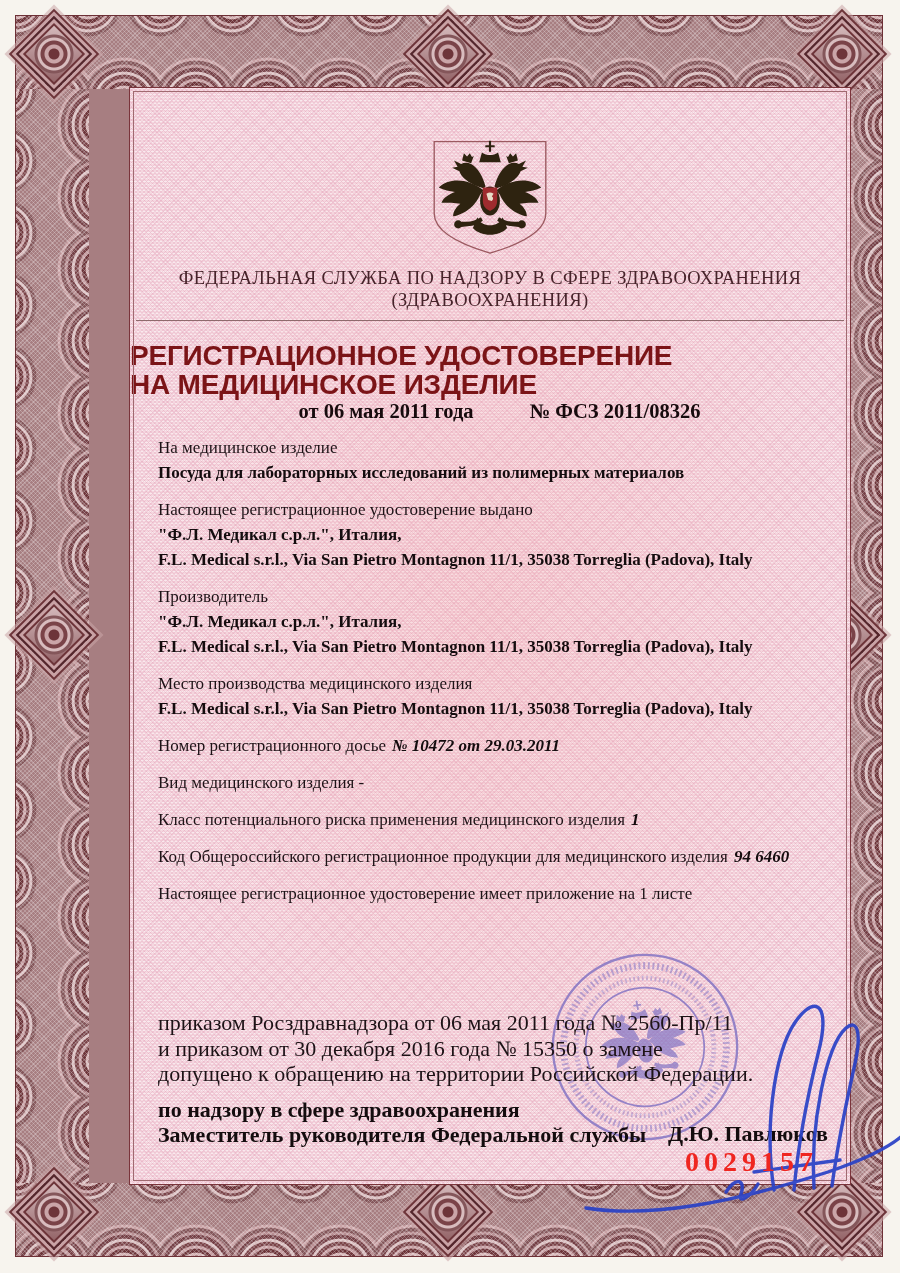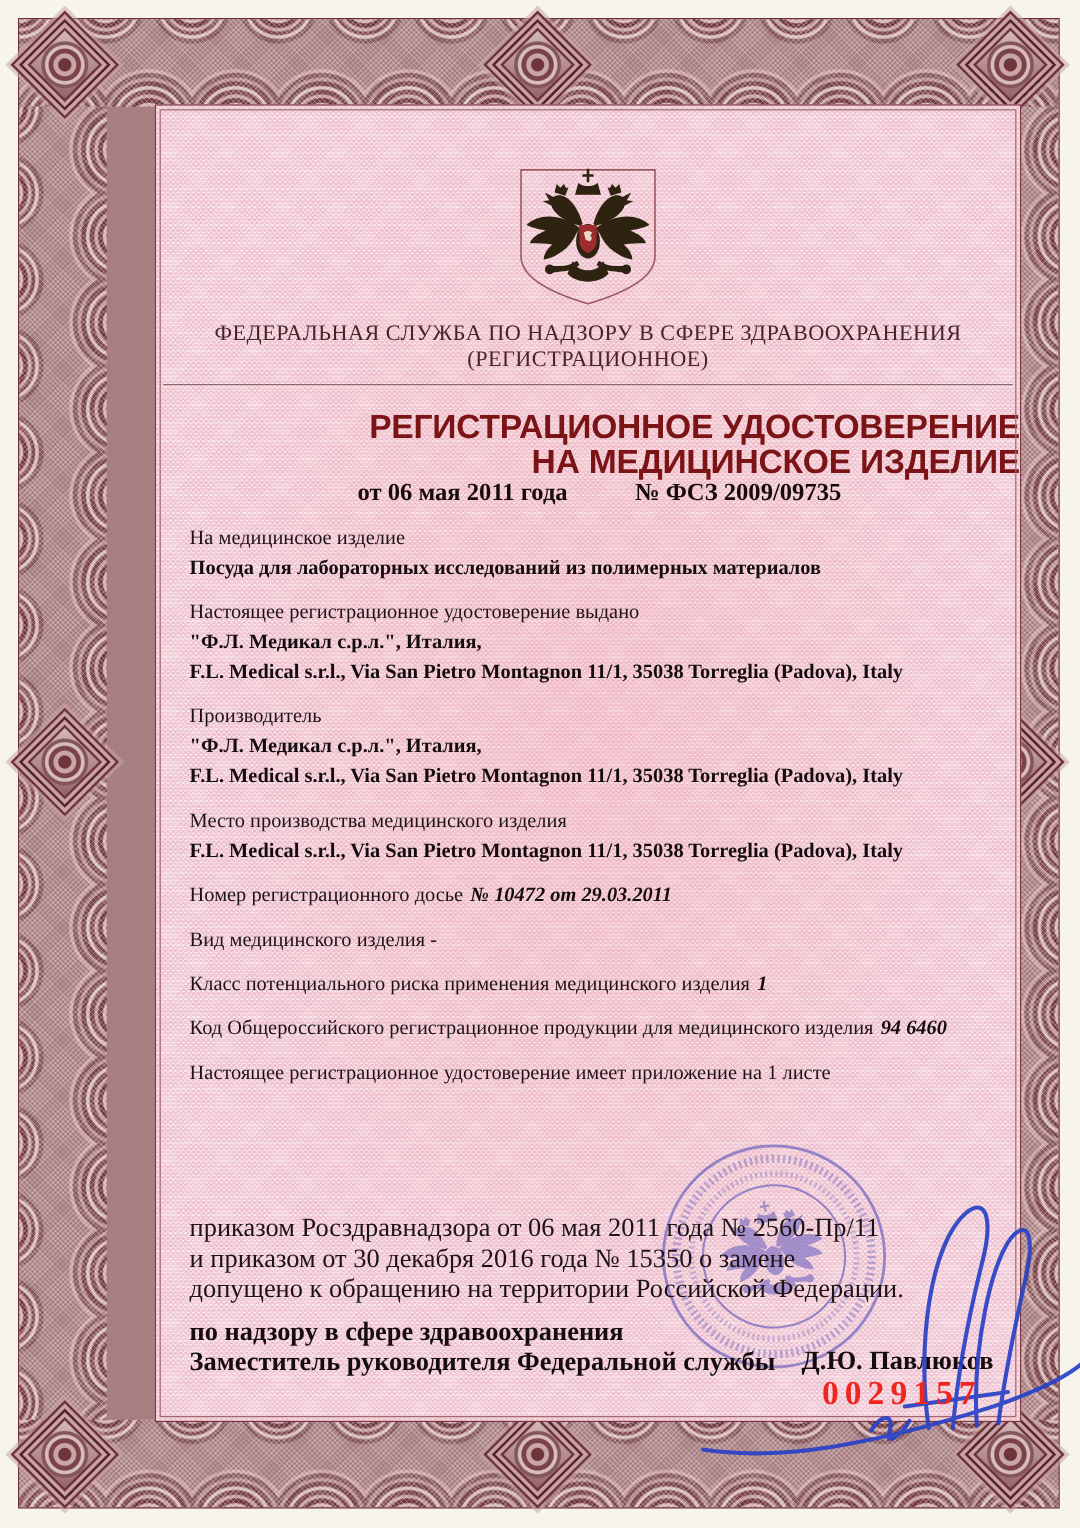--- a/index.html
+++ b/index.html
@@ -42,21 +42,21 @@
     border:1.5px solid #7a343b;outline:1px solid #a06a70;outline-offset:-5px;
     background-color:#f5d8e0;
     background-image:
       radial-gradient(ellipse at 50% 48%, rgba(243,150,150,.20), rgba(243,150,150,0) 72%),
       repeating-linear-gradient(45deg, rgba(226,156,182,.30) 0 1px, rgba(0,0,0,0) 1px 3px),
       repeating-linear-gradient(-45deg, rgba(226,156,182,.30) 0 1px, rgba(0,0,0,0) 1px 3px),
       repeating-linear-gradient(0deg, rgba(255,255,255,.45) 0 1px, rgba(0,0,0,0) 1px 3px); margin-left: 40px;}
   .emblem{width:126px;margin:50px auto 0;display:block;}
   .agency{margin-top:10px;text-align:center;color:#47232a;font-size:18.5px;line-height:22px;letter-spacing:.4px;}
   .rule{height:0;border-top:1px solid #8f6a6d;margin:9px 6px 0;}
-  .title{margin-top:20px;text-align:right;font-family:"Liberation Sans",sans-serif;
+  .title{margin-top:20px;text-align:left;font-family:"Liberation Sans",sans-serif;
          font-weight:bold;font-size:28px;line-height:29px;color:#7b1417;letter-spacing:-.2px;}
   .dateline{display:flex;justify-content:center;gap:56px;margin-top:0;font-weight:bold;
             font-size:20.5px;line-height:24px;color:#170b0d;padding-left:19px;}
   .fields{margin:12px 8px 0 28px;font-size:17px;color:#1d1216;}
   .fields .grp{margin-bottom:12px;}
   .fields .ln{line-height:25px;}
   .fields b{font-weight:bold;color:#140c0e;}
   .fields .inline b{margin-left:6px;font-style:italic;}
   
   .bottom{position:absolute;left:28px;right:20px;top:922px;font-size:22px;color:#1d1216;}
@@ -112,33 +112,33 @@
         </g>
       </defs>
       <path d="M8,4 H132 V84 C132,104 104,118 70,128 C36,118 8,104 8,84 Z" fill="none" stroke="#9b5a60" stroke-width="1.5"></path>
       <use href="#dh-full" style="color:#2e2310"></use>
       <path d="M62,55 h16 v14 c0,7 -3,10 -8,12 c-5,-2 -8,-5 -8,-12 z" fill="#9e2b2e"></path>
       <path d="M66,62 c3,-2 5,-2 8,0 l-2,3 c2,1 2,3 0,5 l-4,-1 z" fill="#e8dcc8"></path>
     </svg>
 
     <div class="agency">
       <div>ФЕДЕРАЛЬНАЯ СЛУЖБА ПО НАДЗОРУ В СФЕРЕ ЗДРАВООХРАНЕНИЯ</div>
-      <div>(РЕГИСТРАЦИОННОЕ)</div>
+      <div>(ЗДРАВООХРАНЕНИЯ)</div>
     </div>
 
     <div class="rule"></div>
 
     <div class="title">
       <div>РЕГИСТРАЦИОННОЕ УДОСТОВЕРЕНИЕ</div>
       <div>НА МЕДИЦИНСКОЕ ИЗДЕЛИЕ</div>
     </div>
 
     <div class="dateline">
       <span>от 06 мая 2011 года</span>
-      <span>№ ФСЗ 2009/09735</span>
+      <span>№ ФСЗ 2011/08326</span>
     </div>
 
     <div class="fields">
       <div class="grp">
         <div class="ln">На медицинское изделие</div>
         <div class="ln"><b>Посуда для лабораторных исследований из полимерных материалов</b></div>
       </div>
       <div class="grp">
         <div class="ln">Настоящее регистрационное удостоверение выдано</div>
         <div class="ln"><b>"Ф.Л. Медикал с.р.л.", Италия,</b></div>

